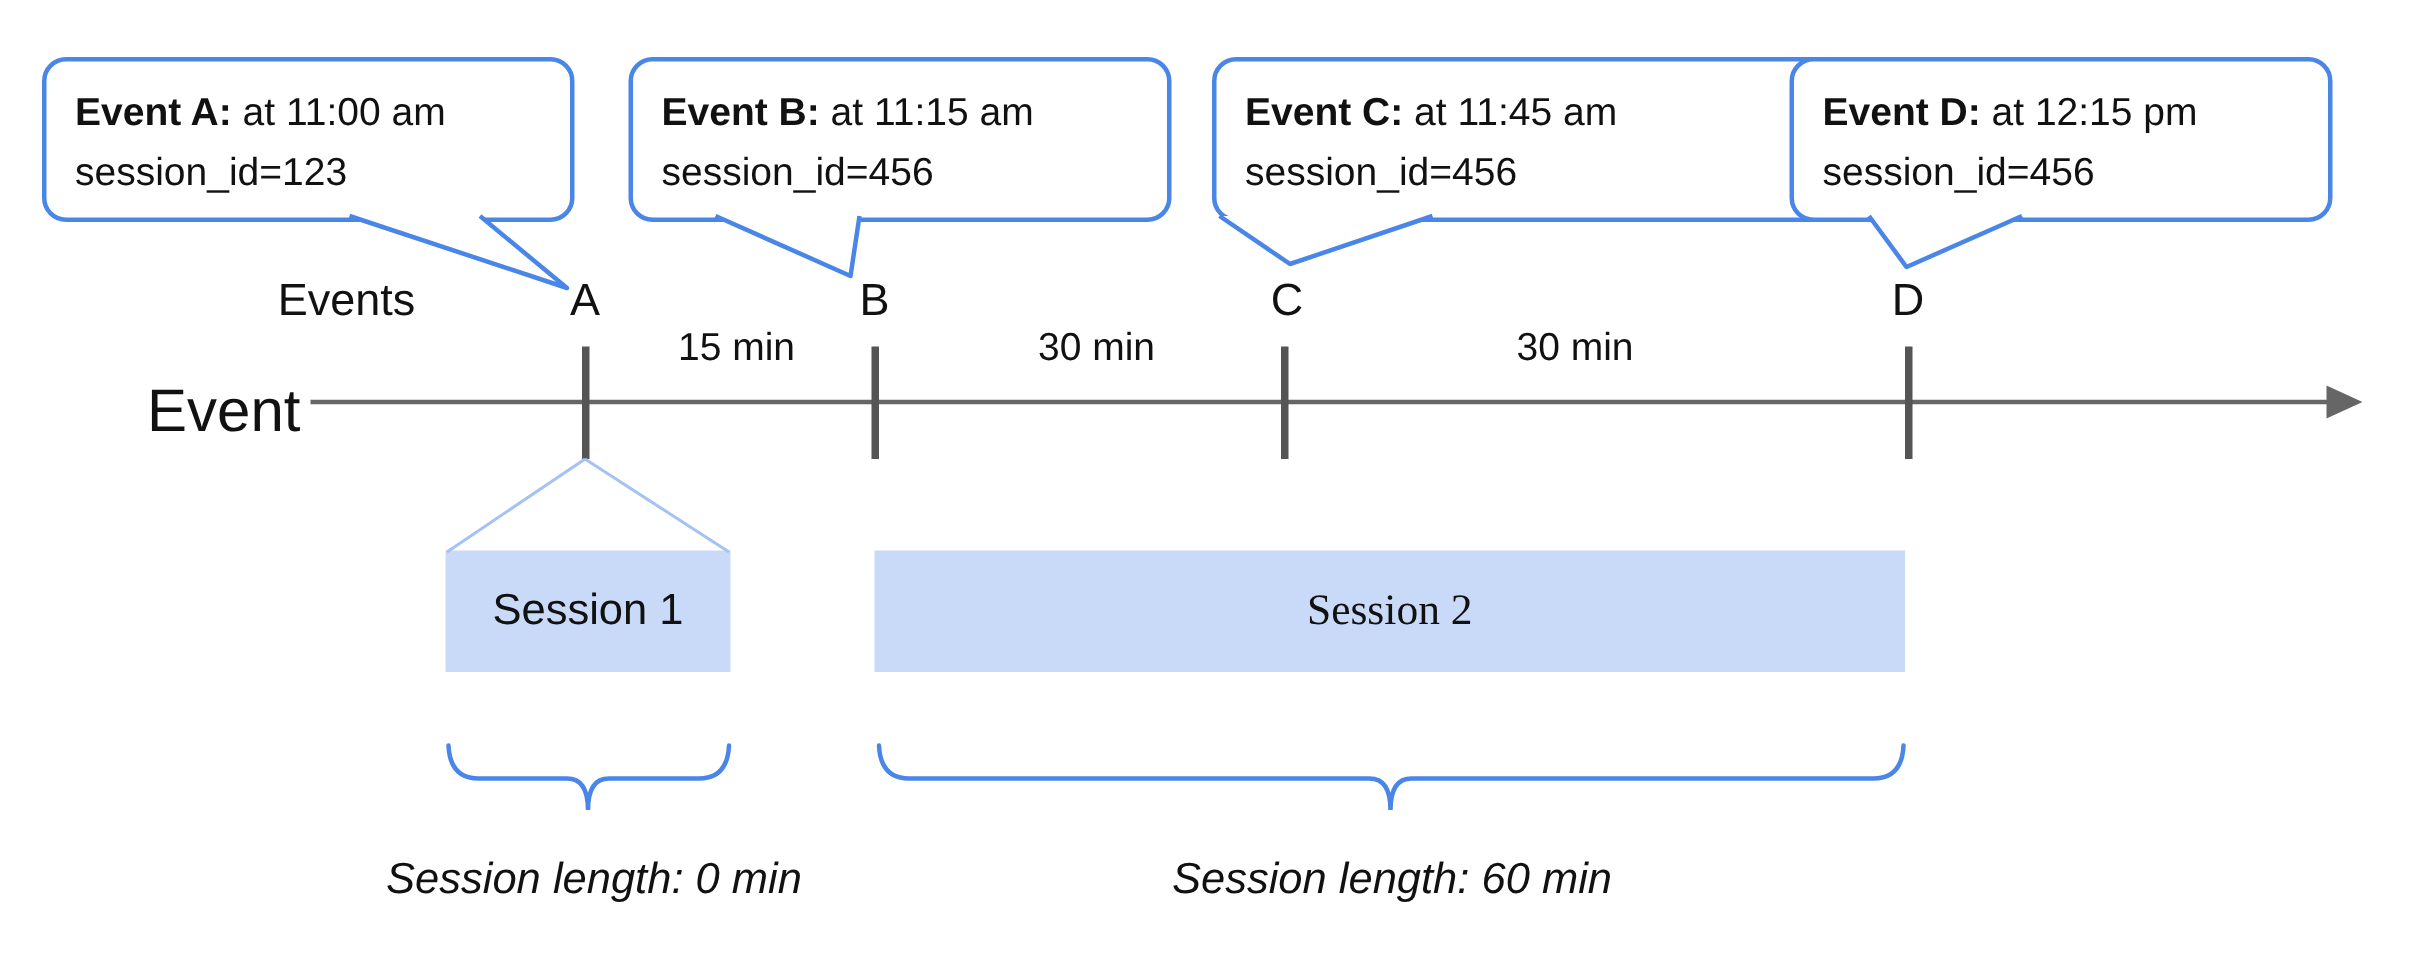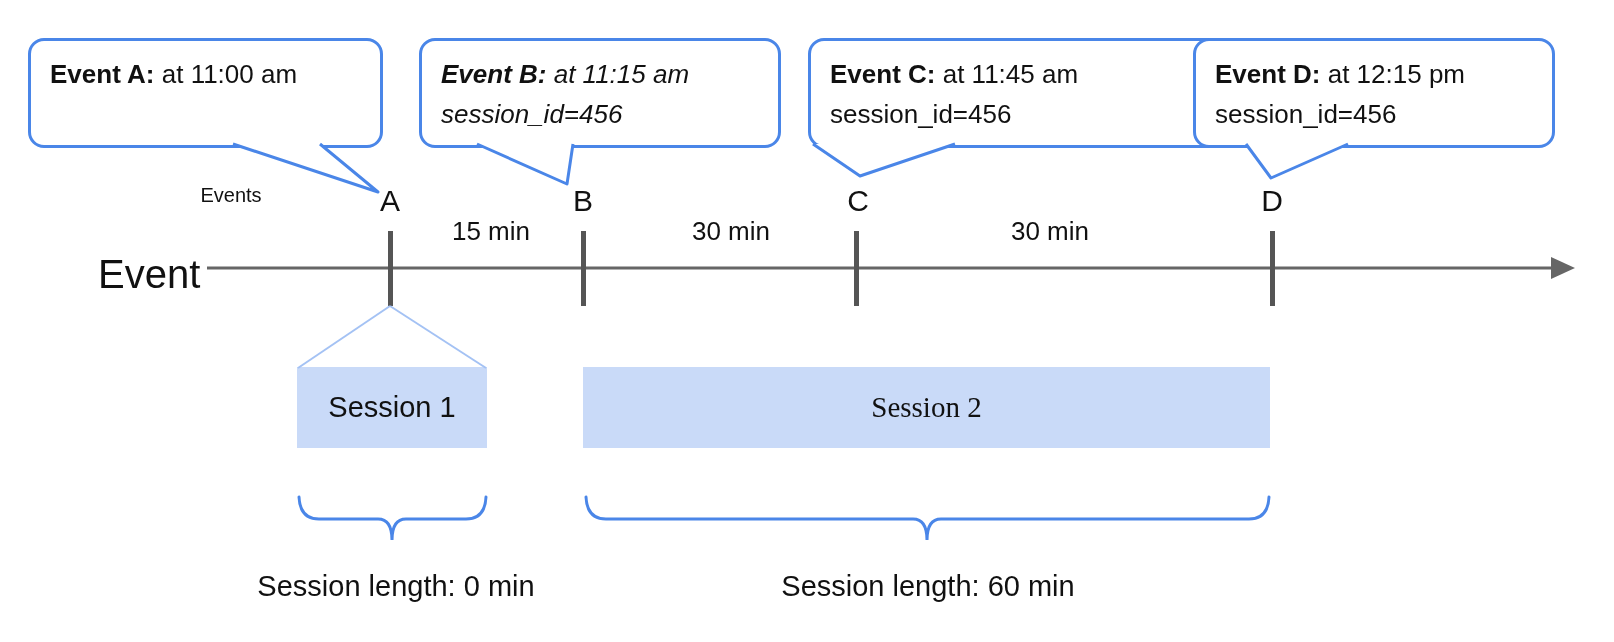--- a/index.html
+++ b/index.html
@@ -9,52 +9,53 @@
   }
   
   .bubble{
     position:absolute;top:38px;height:110px;box-sizing:border-box;
     background:#fff;border:3px solid var(--accent-blue,#4a86e8);border-radius:16px;
     padding:13px 0 0 19px;font-size:26px;line-height:40px;white-space:nowrap;
     z-index:1;
   }
   .bubble .l1 b{font-weight:bold;}
   #bubble-a{left:28px;width:355px;}
-  #bubble-b{left:419px;width:362px;font-style:italic;}
+  #bubble-b{left:419px;width:362px;}
   #bubble-c{left:808px;width:434px;}
   #bubble-d{left:1193px;width:362px;}
   
   .overlay{position:absolute;left:0;top:0;z-index:5;pointer-events:none;}
   
   .session-box{
     position:absolute;top:367px;height:81px;background:var(--session-fill,#c9daf8);
     display:flex;align-items:center;justify-content:center;
     font-size:29px;z-index:1;
   }
   #session-box-1{left:297px;width:190px;}
   #session-box-2{left:583px;width:687px;font-family:Liberation Serif, serif;}
   
   .lbl{position:absolute;white-space:nowrap;z-index:2;}
   .ctr{transform:translateX(-50%);}
   #user-label{left:98px;top:252px;font-size:40px;}
-  #events-label{left:231px;top:184px;font-size:20px;}
+  #events-label{left:231px;top:184px;font-size:30px;}
   .marker{top:184px;font-size:30px;}
   #marker-a{left:390px;} #marker-b{left:583px;} #marker-c{left:858px;} #marker-d{left:1272px;}
   .interval{top:216px;font-size:26px;}
   #interval-ab{left:491px;} #interval-bc{left:731px;} #interval-cd{left:1050px;}
-  .length-label{top:570px;font-size:29px;}
+  .length-label{top:570px;font-size:29px;font-style:italic;}
   #session-length-1{left:396px;} #session-length-2{left:928px;}
 </style>
 </head>
 <body>
 
 <div class="canvas">
 
   <div class="bubble" id="bubble-a">
     <div class="l1"><b>Event A:</b><span> at 11:00 am</span></div>
+    <div class="l2">session_id=123</div>
   </div>
   <div class="bubble" id="bubble-b">
     <div class="l1"><b>Event B:</b><span> at 11:15 am</span></div>
     <div class="l2">session_id=456</div>
   </div>
   <div class="bubble" id="bubble-c">
     <div class="l1"><b>Event C:</b><span> at 11:45 am</span></div>
     <div class="l2">session_id=456</div>
   </div>
   <div class="bubble" id="bubble-d">

